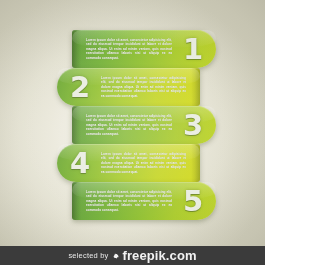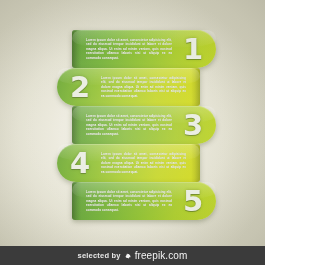--- a/index.html
+++ b/index.html
@@ -171,33 +171,32 @@
     display: flex;
     align-items: center;
     justify-content: center;
     gap: 3px;
   }
   #watermark .wm-text {
     font-size: 7.5px;
     color: #e8e8e8;
     letter-spacing: 0.2px;
     font-family: "Liberation Sans", sans-serif;
-    font-weight: bold;
   }
   #watermark .wm-logo {
     display: inline-block;
     width: 8px;
     height: 8px;
     position: relative;
   }
   #watermark .wm-logo svg { display: block; }
   #watermark .wm-brand {
-    font-size: 10px;
+    font-size: 13px;
     color: #f2f2f2;
-    font-weight: 400;
+    font-weight: 700;
     letter-spacing: 0.1px;
   }
 </style>
 </head>
 <body>
 
 <div id="stage">
 
   <div id="infographic">
 

